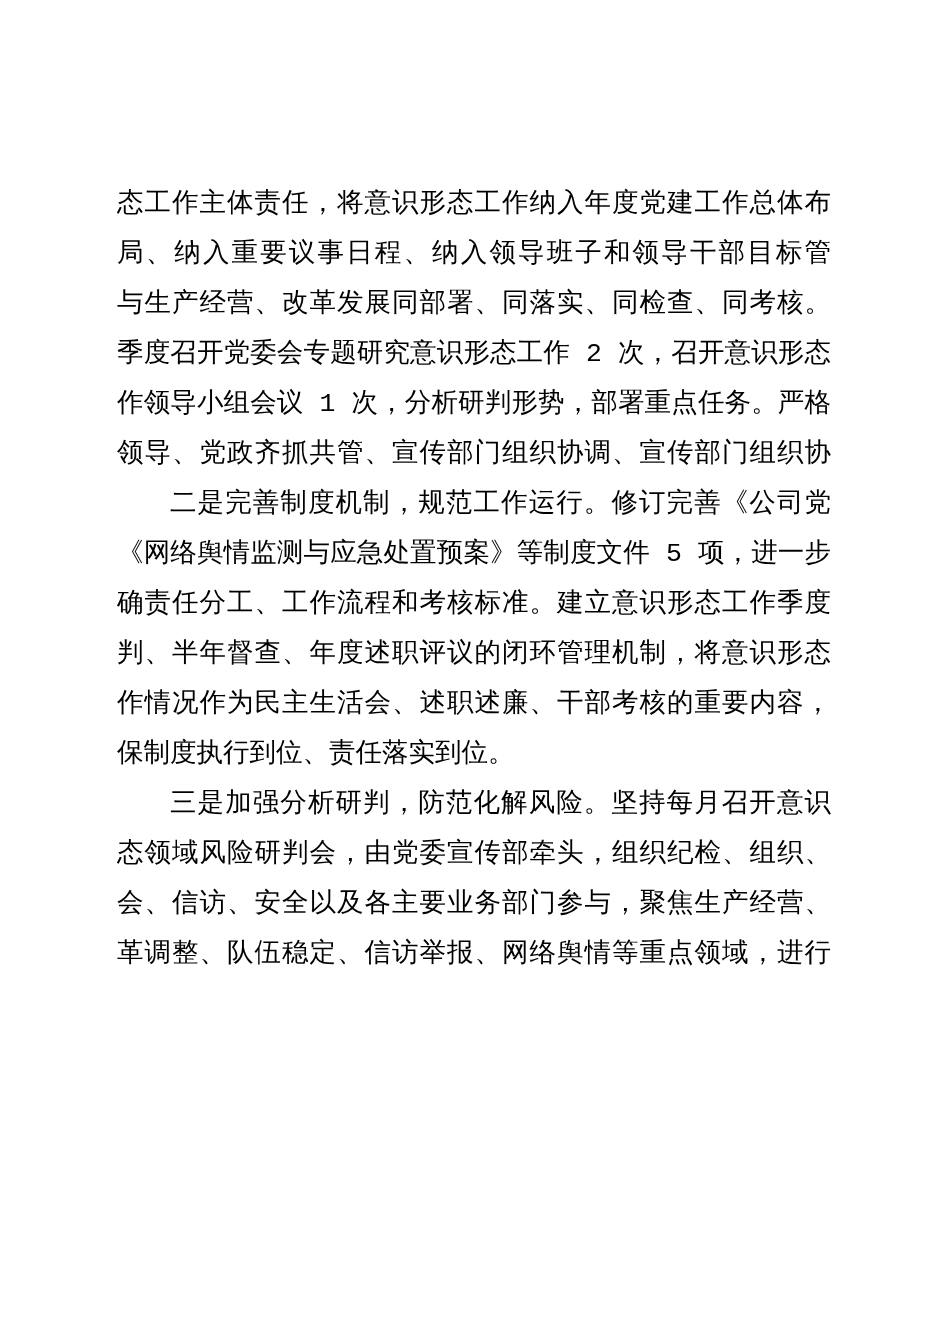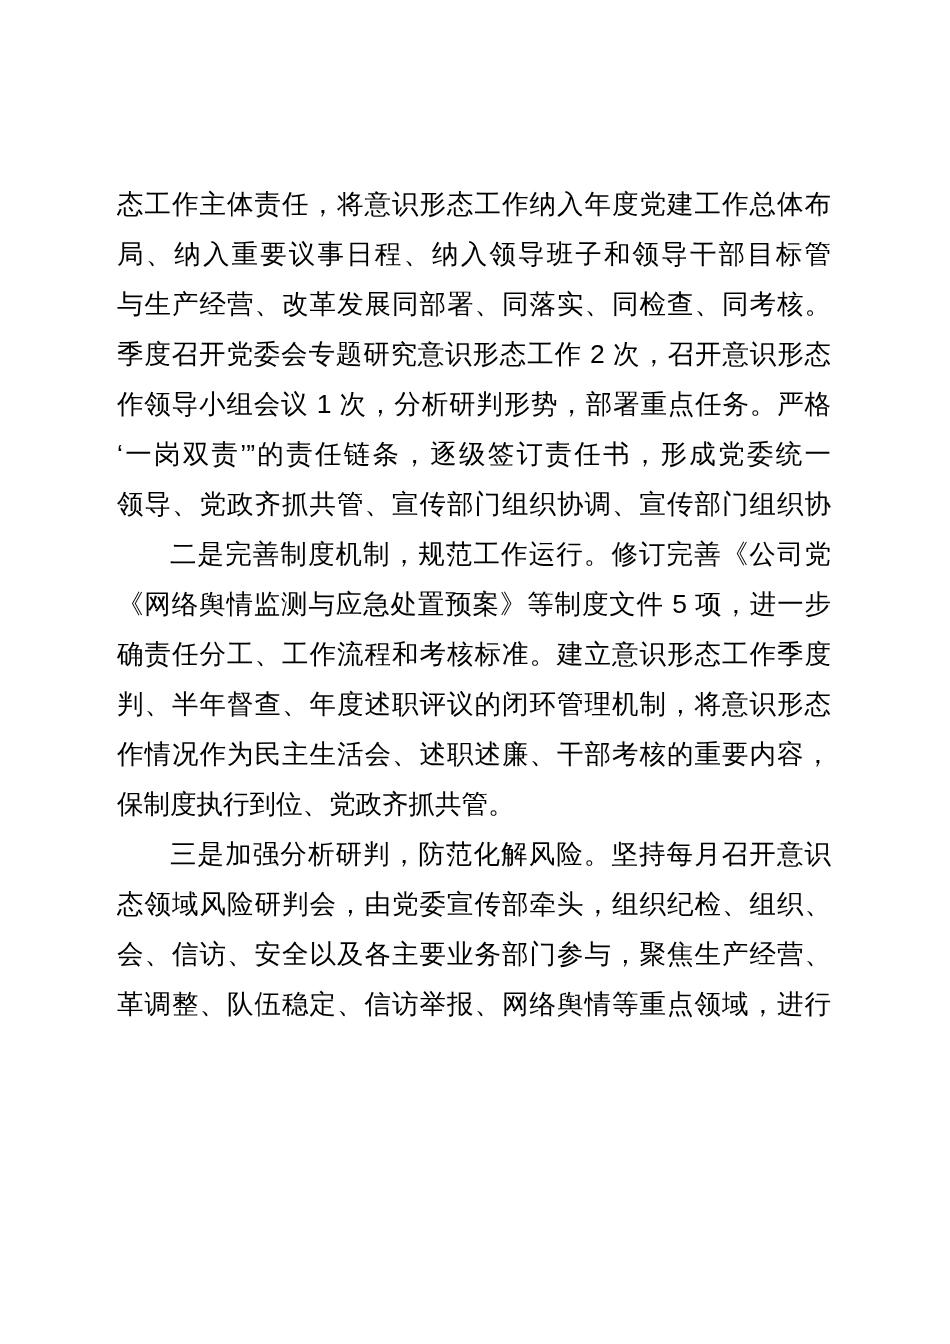--- a/index.html
+++ b/index.html
@@ -21,21 +21,21 @@
   }
   .doc-body {
     position: absolute;
     left: 117px;
     top: 179px;
     width: 714px;
     color: var(--text-color);
     font-size: 26.5px;
     font-weight: 400;
   }
-  .paragraph { display: block; }
+  .paragraph { display: block; font-family: Liberation Mono, monospace; }
   .line {
     height: 50px;
     line-height: 50px;
     text-align: justify;
     text-align-last: justify;
     -moz-text-align-last: justify;
     overflow: hidden;
   }
   .line.first-indent {
     text-indent: 2em;
@@ -50,31 +50,30 @@
 
 <div class="page">
   <div class="doc-body">
 
     <div class="paragraph">
       <div class="line">态工作主体责任，将意识形态工作纳入年度党建工作总体布</div>
       <div class="line">局、纳入重要议事日程、纳入领导班子和领导干部目标管理，</div>
       <div class="line">与生产经营、改革发展同部署、同落实、同检查、同考核。本</div>
       <div class="line">季度召开党委会专题研究意识形态工作 2 次，召开意识形态工</div>
       <div class="line">作领导小组会议 1 次，分析研判形势，部署重点任务。严格落</div>
-      <div class="line">‘一岗双责’”的责任链条，逐级签订责任书，形成党委统一</div>
       <div class="line">领导、党政齐抓共管、宣传部门组织协调、宣传部门组织协调</div>
     </div>
 
     <div class="paragraph">
       <div class="line first-indent">二是完善制度机制，规范工作运行。修订完善《公司党委</div>
       <div class="line">《网络舆情监测与应急处置预案》等制度文件 5 项，进一步明</div>
       <div class="line">确责任分工、工作流程和考核标准。建立意识形态工作季度研</div>
       <div class="line">判、半年督查、年度述职评议的闭环管理机制，将意识形态工</div>
       <div class="line">作情况作为民主生活会、述职述廉、干部考核的重要内容，确</div>
-      <div class="line para-end">保制度执行到位、党政齐抓共管。</div>
+      <div class="line para-end">保制度执行到位、责任落实到位。</div>
     </div>
 
     <div class="paragraph">
       <div class="line first-indent">三是加强分析研判，防范化解风险。坚持每月召开意识形</div>
       <div class="line">态领域风险研判会，由党委宣传部牵头，组织纪检、组织、工</div>
       <div class="line">会、信访、安全以及各主要业务部门参与，聚焦生产经营、改</div>
       <div class="line">革调整、队伍稳定、信访举报、网络舆情等重点领域，进行动</div>
     </div>
 
   </div>

